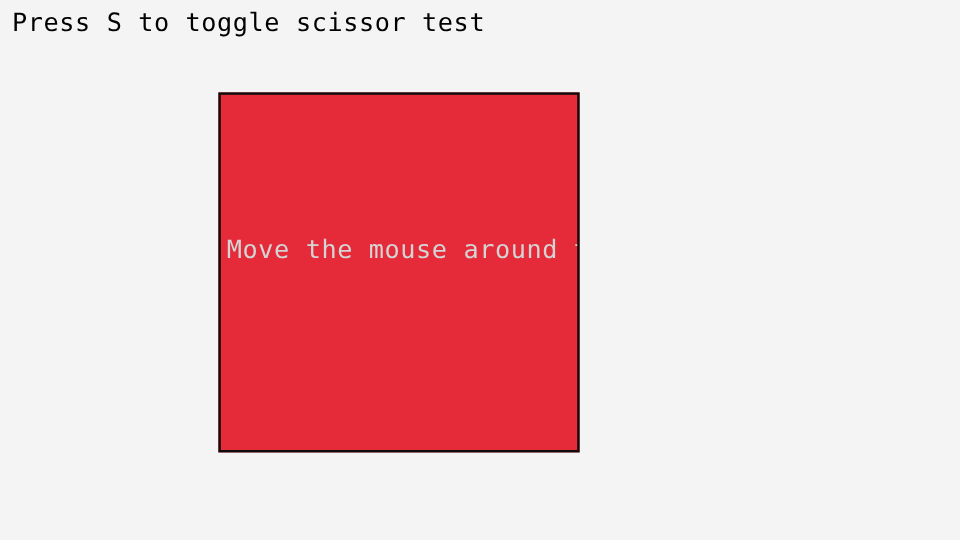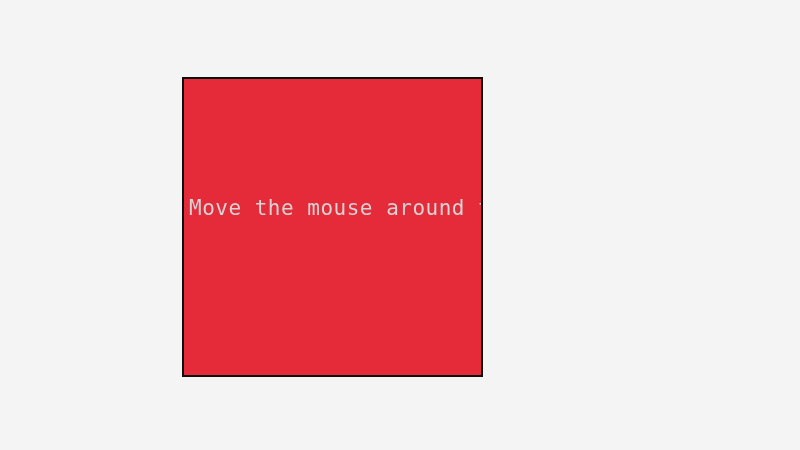--- a/index.html
+++ b/index.html
@@ -60,18 +60,19 @@
     color: #d4d4d4;
     white-space: nowrap;
     user-select: none;
   }
 </style>
 </head>
 <body>
 
 <div id="app-canvas">
 
+  <div id="hint-text">Press S to toggle scissor test</div>
 
   <div id="scissor-area">
     <div id="scissor-message">Move the mouse around to reveal this text!</div>
   </div>
 
 </div>
 
 </body></html>

